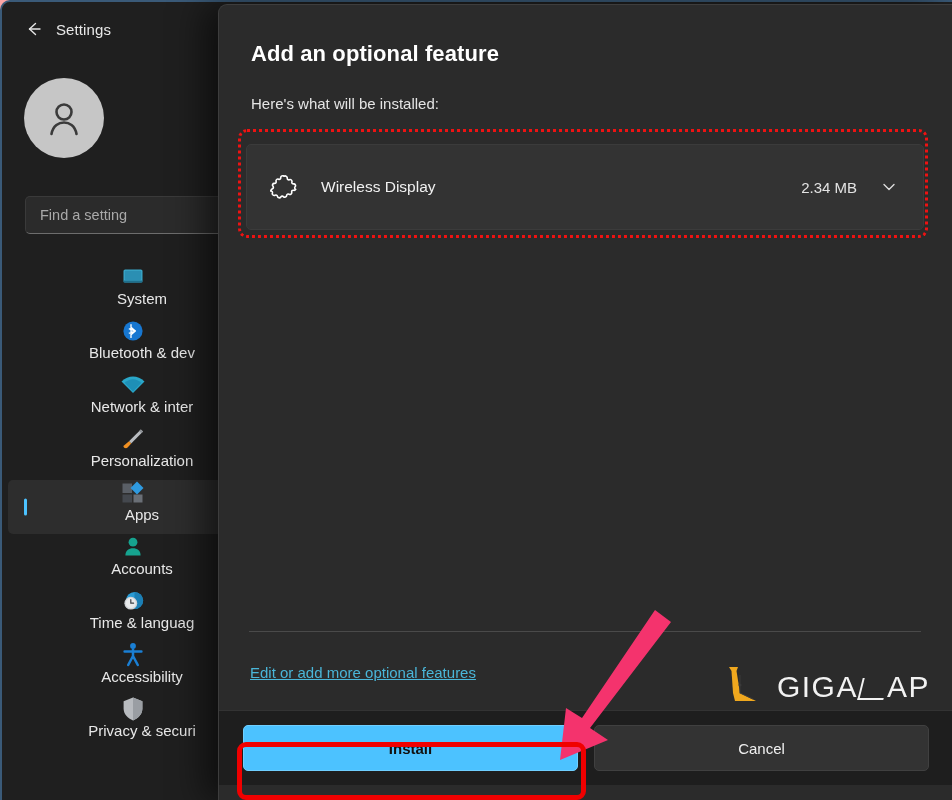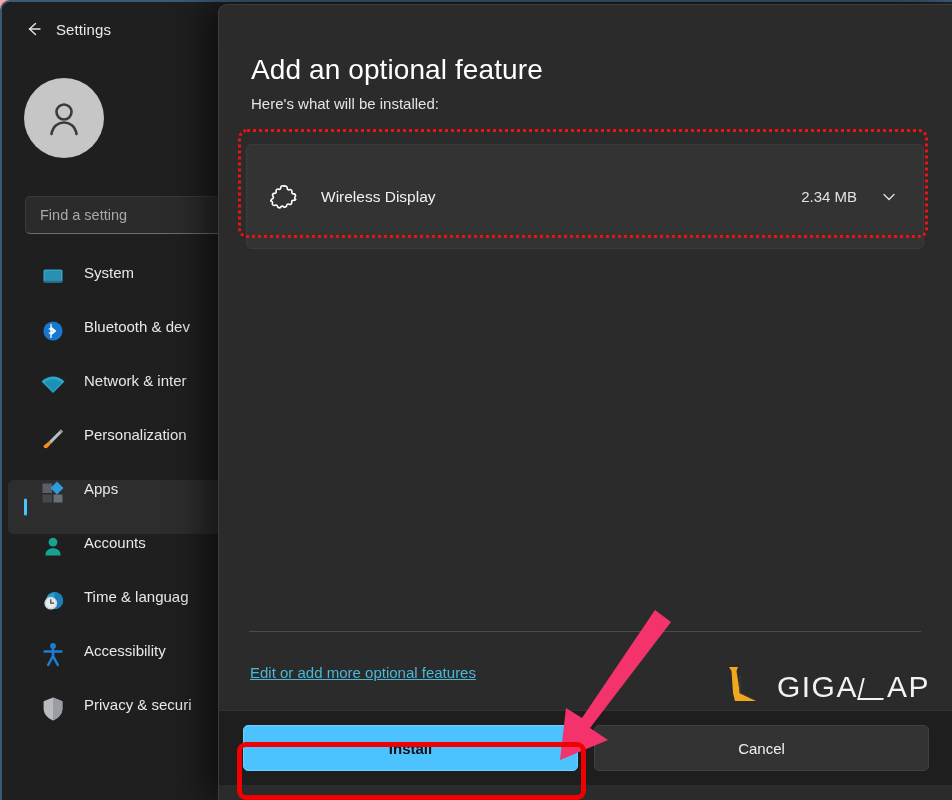--- a/index.html
+++ b/index.html
@@ -79,24 +79,25 @@
   }
 
   .navlist {
     position: absolute;
     left: 0; top: 262px;
     width: 230px;
   }
   .nav-item {
     position: relative;
     height: 54px;
-    display: flex; align-items: flex-start;
+    display: flex; align-items: center;
     padding-left: 32px;
     border-radius: 5px;
     margin: 0 6px;
+    flex-direction: column;
   }
   .nav-item.active {
     background: #2d2d2d;
   }
   .nav-item.active::before {
     content: "";
     position: absolute;
     left: 16px; top: 50%;
     transform: translateY(-50%);
     width: 3px; height: 17px;
@@ -130,37 +131,36 @@
     background: #2b2b2b;
     border-top-left-radius: 9px;
     border-top: 1px solid #3d3d3d;
     border-left: 1px solid #3d3d3d;
     box-shadow: -14px 0 34px rgba(0,0,0,.55);
     overflow: hidden;
   }
   .dlg-title {
     position: absolute;
     left: 32px; top: 36px;
-    font-size: 28px;
-    font-weight: normal;
+    font-size: 22px;
+    font-weight: bold;
     color: #ffffff;
     letter-spacing: .1px;
-    margin-top: 13px;
   }
   .dlg-sub {
     position: absolute;
     left: 32px; top: 90px;
     font-size: 15px;
     color: #e4e4e4;
   }
 
   .feature-row {
     position: absolute;
     left: 27px; top: 139px;
-    width: 678px; height: 105px;
+    width: 678px; height: 86px;
     background: #333333;
     border: 1px solid #3b3b3b;
     border-radius: 5px;
     display: flex; align-items: center;
   }
   .feature-icon {
     margin-left: 22px;
     width: 30px; height: 30px;
     display: flex; align-items: center; justify-content: center;
   }

